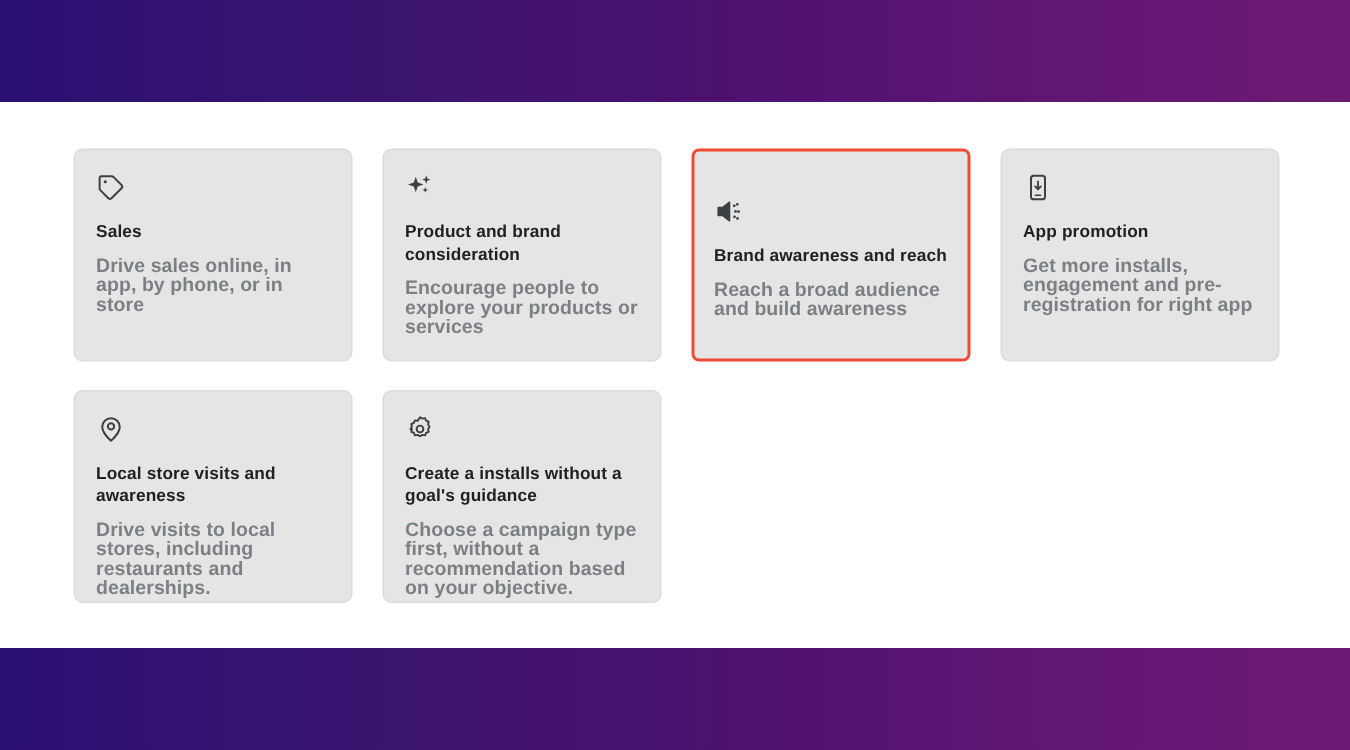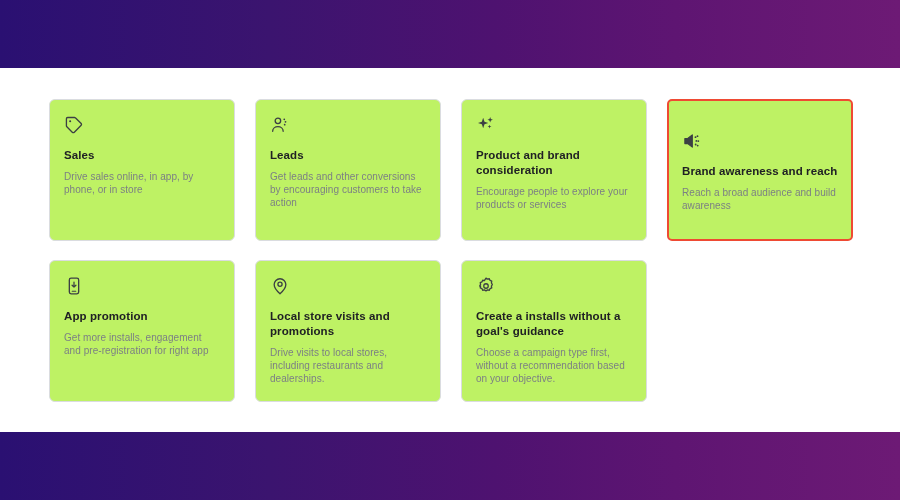--- a/index.html
+++ b/index.html
@@ -47,21 +47,21 @@
     display: grid;
     grid-template-columns: repeat(4, 186px);
     grid-template-rows: 142px 142px;
     column-gap: 20px;
     row-gap: 19px;
   }
 
   .card {
     position: relative;
     box-sizing: border-box;
-    background: #bef264;
+    background: #e5e5e5;
     border: 1px solid #dadce0;
     border-radius: 6px;
     padding: 15px 14px 12px 14px;
     overflow: hidden;
     cursor: pointer;
   }
   .card.selected {
     border: 2px solid #ef4a33;
     border-radius: 5px;
     padding: 30px 13px 11px 13px;
@@ -83,25 +83,26 @@
   .card-title {
     font-size: 11.5px;
     line-height: 15px;
     font-weight: 600;
     color: #202124;
     letter-spacing: 0.1px;
     margin: 0 0 7px 0;
   }
 
   .card-desc {
-    font-size: 10px;
+    font-size: 13px;
     line-height: 13px;
     color: #7c8084;
     letter-spacing: 0.05px;
     margin: 0;
+    font-weight: bold;
   }
 </style>
 </head>
 <body>
 
 <div class="page">
 
   <div class="band band-top"></div>
   <div class="band band-bottom"></div>
 
@@ -111,31 +112,20 @@
       <span class="card-icon">
         <svg viewBox="0 0 24 24" fill="none" stroke="currentColor" stroke-width="1.6" stroke-linecap="round" stroke-linejoin="round">
           <path d="M20.6 12.4 12.4 20.6a1.8 1.8 0 0 1-2.5 0l-6.5-6.5a1.8 1.8 0 0 1-.5-1.3V4.5a1.5 1.5 0 0 1 1.5-1.5h8.2c.5 0 .9.2 1.3.5l6.7 6.7a1.7 1.7 0 0 1 0 2.2z"></path>
           <circle cx="7.4" cy="7.4" r="1.25" fill="currentColor" stroke="none"></circle>
         </svg>
       </span>
       <div class="card-title">Sales</div>
       <div class="card-desc">Drive sales online, in app, by phone, or in store</div>
     </div>
 
-    <div class="card">
-      <span class="card-icon">
-        <svg viewBox="0 0 24 24" fill="none" stroke="currentColor" stroke-width="1.6" stroke-linecap="round" stroke-linejoin="round">
-          <circle cx="9.5" cy="7" r="3.3"></circle>
-          <path d="M3.2 19.6c0-3.4 2.8-5.6 6.3-5.6s6.3 2.2 6.3 5.6"></path>
-          <path d="M17.1 5.2h.01M18.6 8.2h.01M17.6 11.6h.01" stroke-width="2.1"></path>
-        </svg>
-      </span>
-      <div class="card-title">Leads</div>
-      <div class="card-desc">Get leads and other conversions by encouraging customers to take action</div>
-    </div>
 
 
     <div class="card">
       <span class="card-icon">
         <svg viewBox="0 0 24 24" fill="currentColor" stroke="none">
           <path d="M8.6 3.4 10.2 8l4.6 1.6L10.2 11.2 8.6 15.8 7 11.2 2.4 9.6 7 8z"></path>
           <path d="M17 2.4l.85 2.4 2.4.85-2.4.85L17 9.0l-.85-2.5-2.4-.85 2.4-.85z"></path>
           <path d="M16.2 11.6l.6 1.7 1.7.6-1.7.6-.6 1.7-.6-1.7-1.7-.6 1.7-.6z"></path>
         </svg>
       </span>
@@ -166,21 +156,21 @@
       <div class="card-desc">Get more installs, engagement and pre-registration for right app</div>
     </div>
 
     <div class="card">
       <span class="card-icon">
         <svg viewBox="0 0 24 24" fill="none" stroke="currentColor" stroke-width="1.6" stroke-linecap="round" stroke-linejoin="round">
           <path d="M12 21.4s7-6.3 7-11.1a7 7 0 1 0-14 0c0 4.8 7 11.1 7 11.1z"></path>
           <circle cx="12" cy="9.9" r="2.5"></circle>
         </svg>
       </span>
-      <div class="card-title">Local store visits and promotions</div>
+      <div class="card-title">Local store visits and awareness</div>
       <div class="card-desc">Drive visits to local stores, including restaurants and dealerships.</div>
     </div>
 
     <div class="card">
       <span class="card-icon">
         <svg viewBox="0 0 24 24" fill="none" stroke="currentColor" stroke-width="1.55" stroke-linecap="round" stroke-linejoin="round">
           <path d="M12 2.6l1.9 1.1 2.1-.4.9 2 2 .9-.4 2.1 1.1 1.9-1.1 1.9.4 2.1-2 .9-.9 2-2.1-.4-1.9 1.1-1.9-1.1-2.1.4-.9-2-2-.9.4-2.1L4.4 12l1.1-1.9-.4-2.1 2-.9.9-2 2.1.4z"></path>
           <circle cx="12" cy="12" r="2.7"></circle>
         </svg>
       </span>

